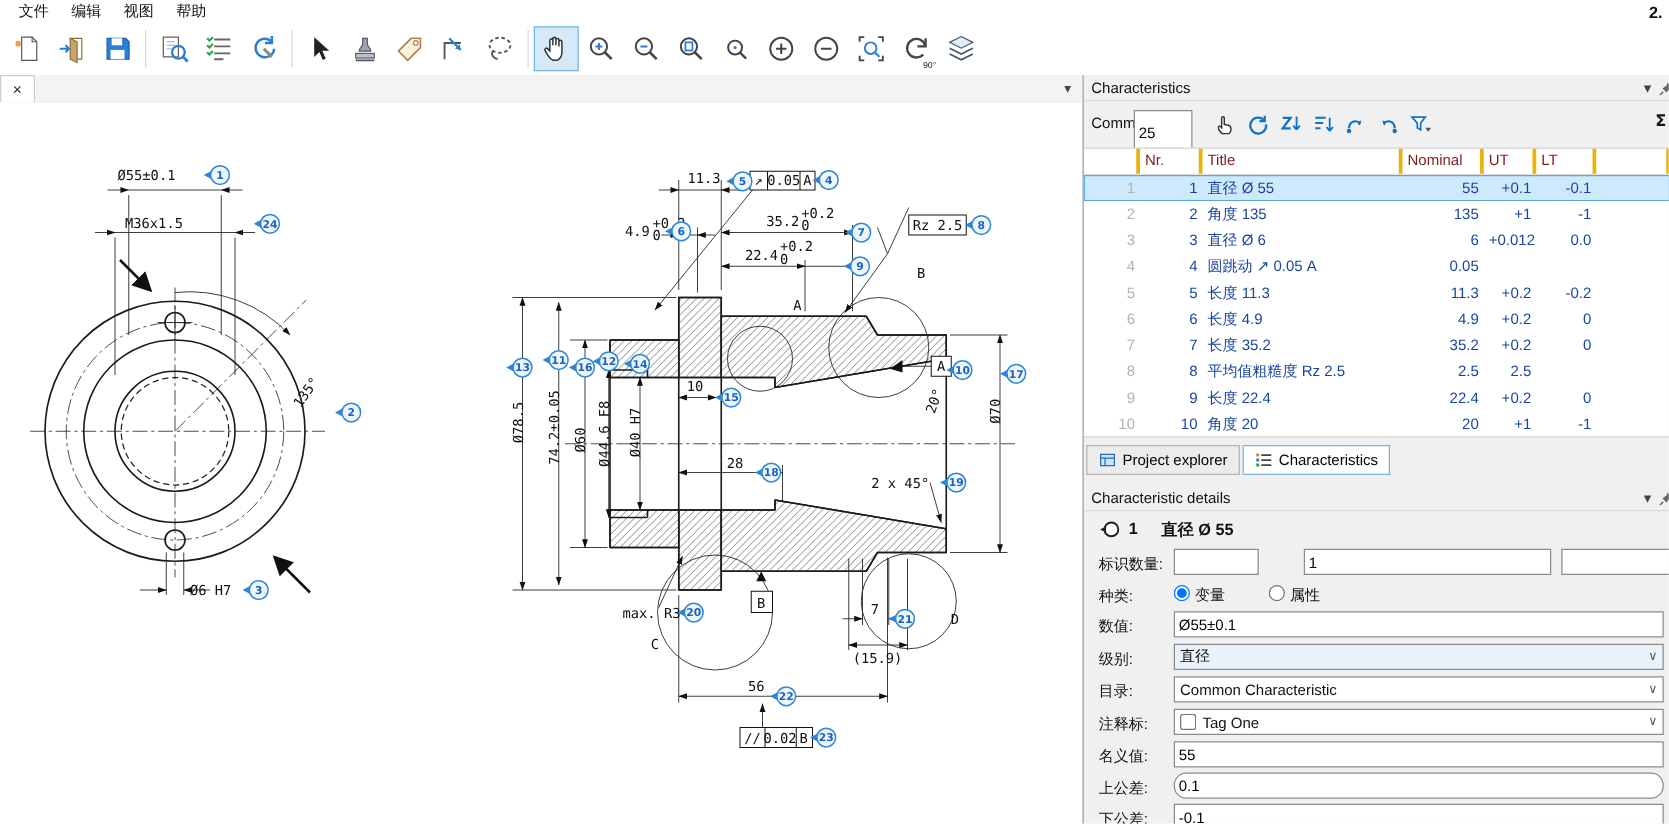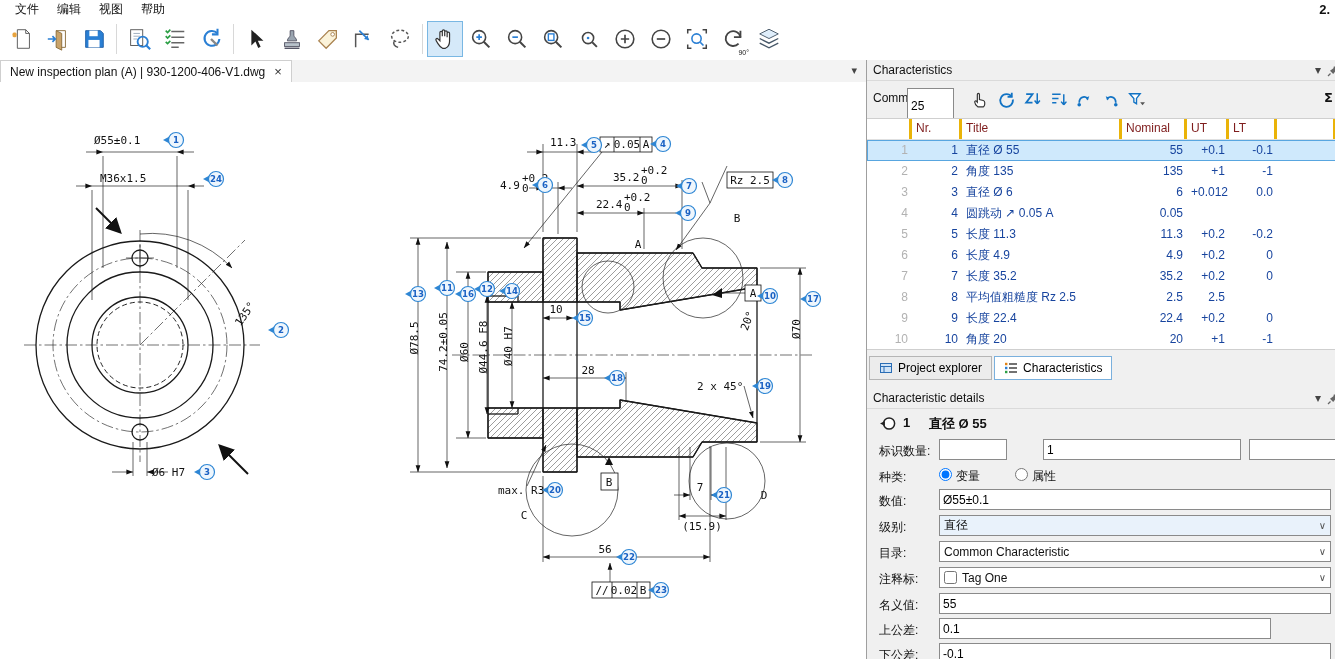--- a/index.html
+++ b/index.html
@@ -182,21 +182,20 @@
           <path d="M22 5v7h-7" fill="none" stroke="#444" stroke-width="2"></path>
         </svg></span><span class="tlabel">90°</span></button>
     <button class="tbtn"><span class="ticon"><svg viewBox="0 0 28 28">
           <path d="M14 3.5l10 5-10 5-10-5z" fill="#dfeefb" stroke="#456"></path>
           <path d="M4 13.5l10 5 10-5M4 18.5l10 5 10-5" fill="none" stroke="#456" stroke-width="1.4"></path>
         </svg></span></button>
   </div>
 
 <div class="tabbar">
   <div class="doc-tab">
-    <span>New inspection plan (A) | 930-1200-406-V1.dwg</span>
     <span class="tab-close">×</span>
   </div>
   <span class="tab-caret">▾</span>
 </div>
 
 <div class="canvas">
 <svg id="dwg" viewBox="0 0 866 577" width="866" height="577">
   <defs>
     <pattern id="h" patternUnits="userSpaceOnUse" width="6" height="6">
       <path d="M0 6 L6 0" stroke="#5a5a5a" stroke-width="0.6"></path>
@@ -762,21 +761,21 @@
       </div>
     </div>
 
     <div class="drow" style="top:184px">
       <label>名义值:</label>
       <input class="din" style="left: 72px; width: 392px;" value="55">
     </div>
 
     <div class="drow" style="top:209px">
       <label>上公差:</label>
-      <input class="din" style="left: 72px; width: 332px;" value="0.1">
+      <input class="din" style="left: 72px; width: 392px; border-radius: 10px;" value="0.1">
     </div>
 
     <div class="drow" style="top:234px">
       <label>下公差:</label>
       <input class="din" style="left: 72px; width: 392px;" value="-0.1">
     </div>
   </div>
 </div>
 
 </body></html>

